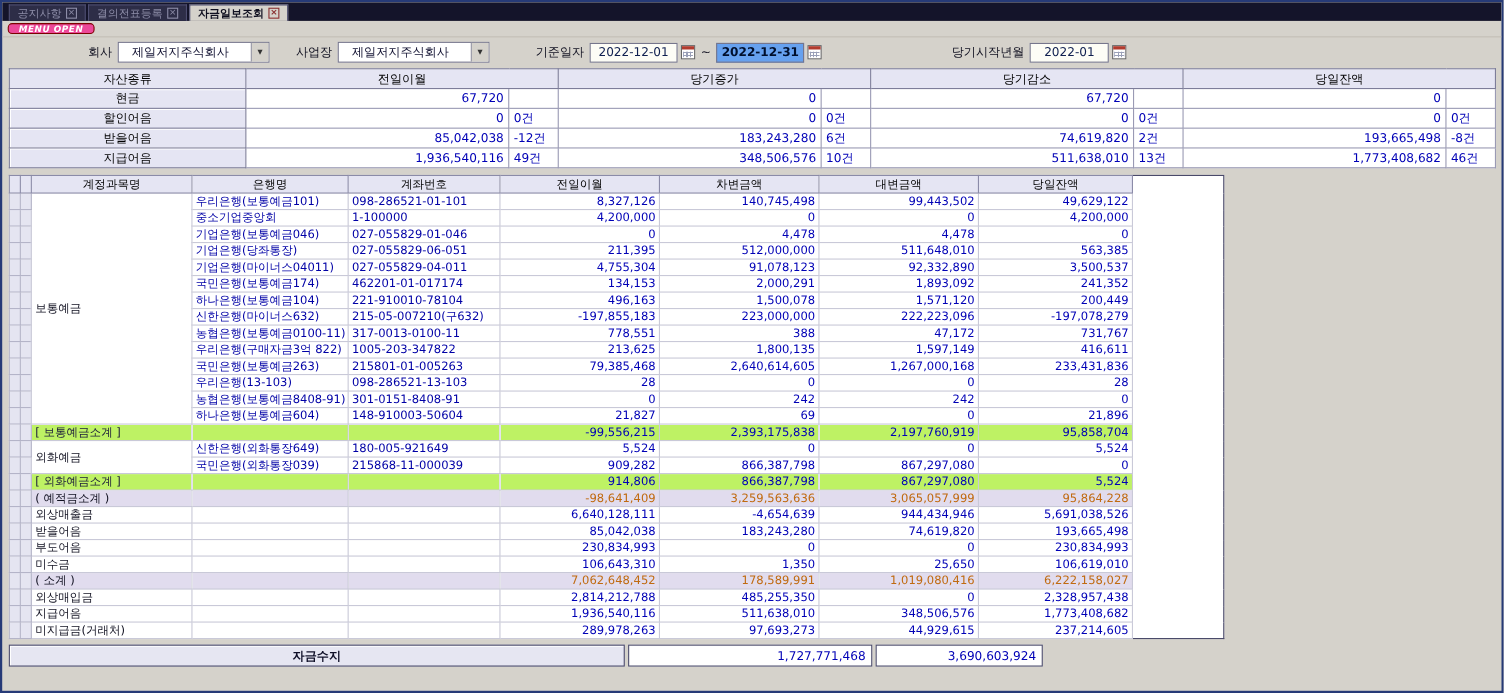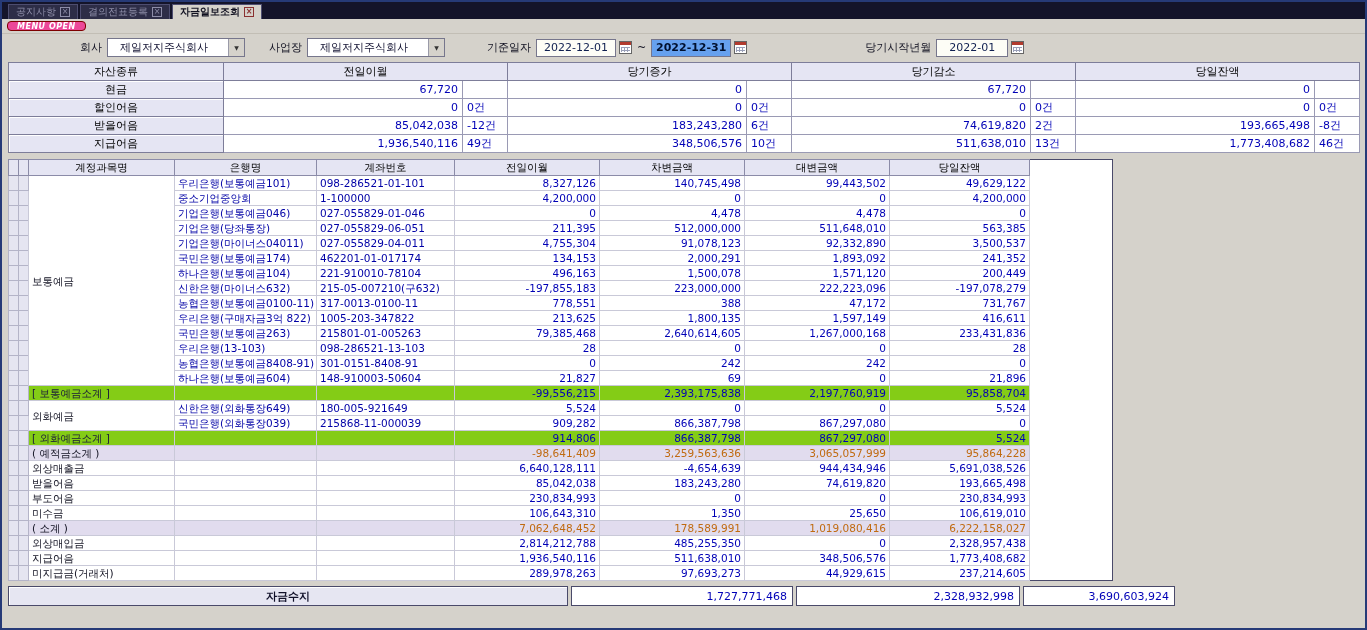--- a/index.html
+++ b/index.html
@@ -43,21 +43,21 @@
   
   .dettable{border-collapse:collapse;table-layout:fixed;width:1105px;margin:6px 6px 0 6px;border:1px solid #4a4a6a;background:#fff;font-size:10.5px}
   .dettable th{background:#e5e5f3;border:1px solid #8b8ba8;height:16px;font-weight:normal;color:#000;overflow:hidden}
   .dettable th.fillh{background:#fff;border-top:1px solid #4a4a6a;border-right:none;border-bottom:none}
   .dettable td{border:1px solid #c9c9d8;height:15px;line-height:14px;padding:0 3px;overflow:hidden;white-space:nowrap}
   .dettable td.sel{background:#e5e5f1 !important;border-color:#b4b4c8;padding:0}
   .dettable td.grp{vertical-align:middle;color:#101020;background:#fff}
   .dettable td.lbl{color:#101020}
   .dettable td.bank,.dettable td.acct{color:#0000a6}
   .dettable td.num{color:#0000b6;text-align:right}
-  .dettable tr.sub td{background:#84cc16}
+  .dettable tr.sub td{background:#bef264}
   .dettable tr.sub td.lbl{color:#1a1a3a}
   .dettable tr.hl td{background:#e1dcee}
   .dettable tr.hl td.num{color:#c06a10}
   .dettable td.fill{background:#fff !important;border-top:none;border-bottom:none;border-right:none}
 
   
   .footer{display:flex;margin:5px 6px 0 6px;height:20px;gap:3px}
   .fbox{border:1px solid #4a4a6a;display:flex;align-items:center;height:20px}
   .flabel-box{width:560px;background:#e6e6f2;justify-content:center;font-weight:bold;color:#101028;box-shadow:inset 1px 1px 0 #fff}
   .fval{background:#fff;justify-content:flex-end;padding-right:5px;color:#0000b6}
@@ -515,17 +515,16 @@
           <td class="num">44,929,615</td>
           <td class="num">237,214,605</td>
           <td class="fill"></td>
         </tr>
       </tbody>
   </table>
 
   <div class="footer">
     <div class="fbox flabel-box">자금수지</div>
     <div class="fbox fval fv0">1,727,771,468</div>
-    <div class="fbox fval fv1">2,328,932,998</div>
     <div class="fbox fval fv2">3,690,603,924</div>
   </div>
 
 </div>
 
 </body></html>

